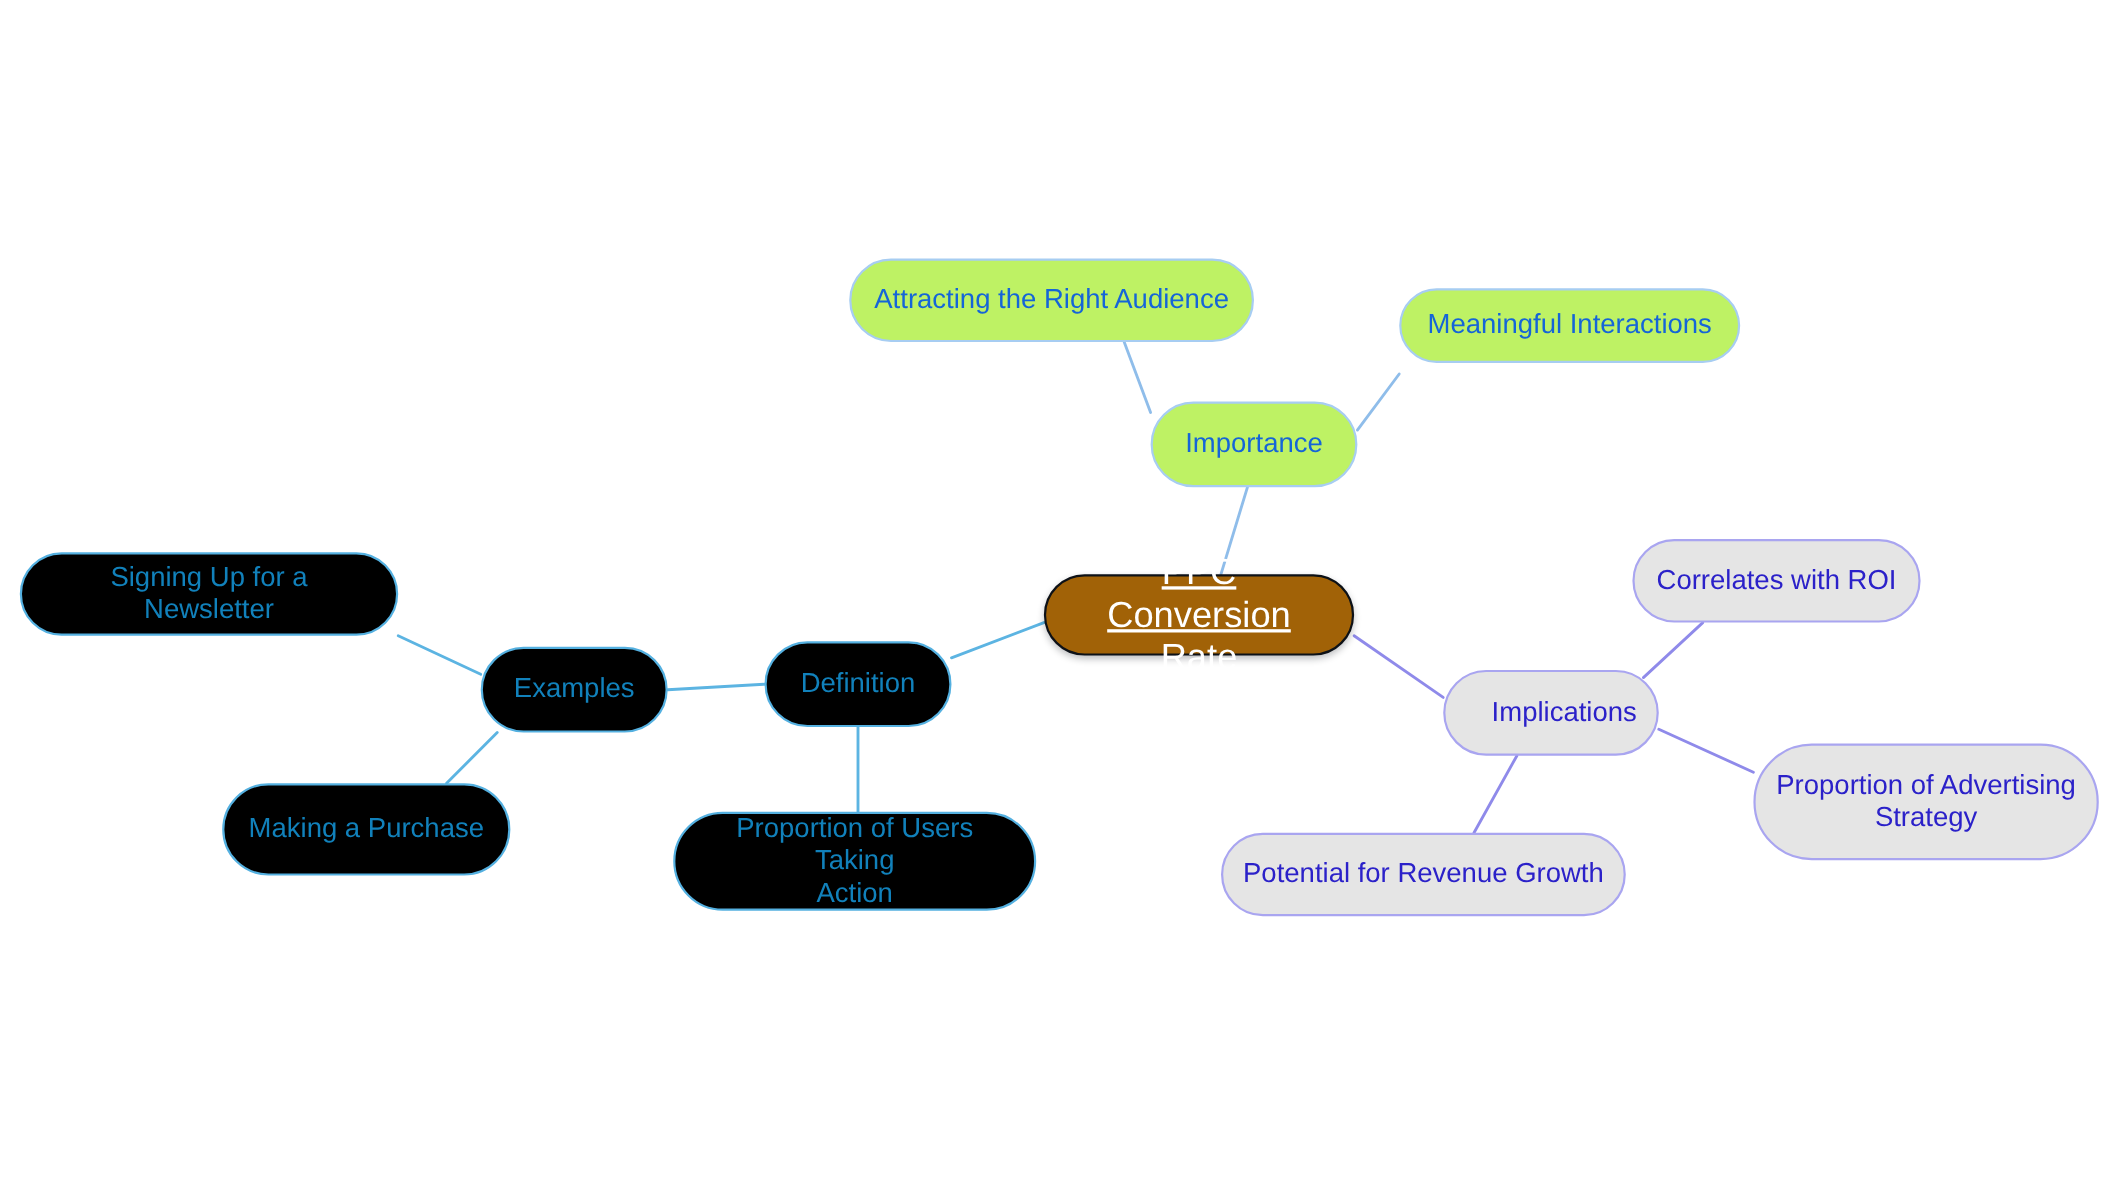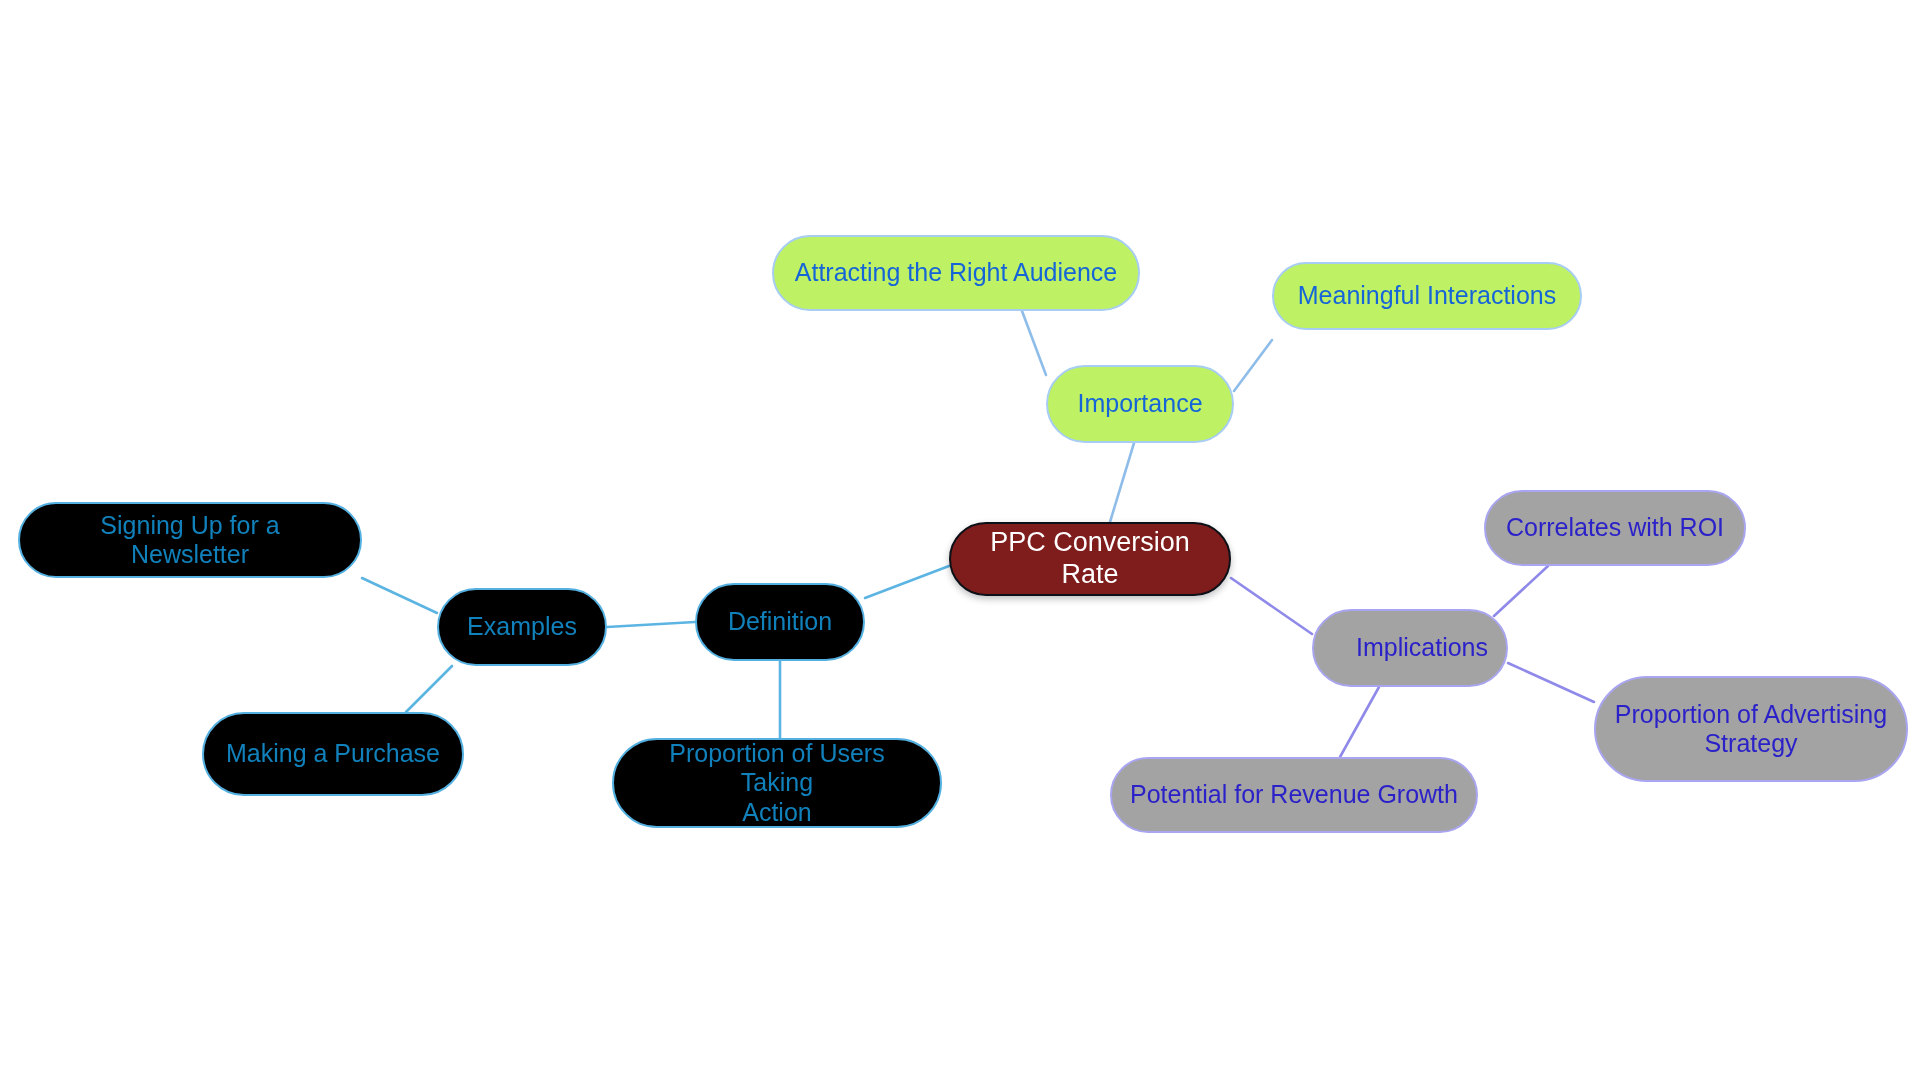--- a/index.html
+++ b/index.html
@@ -33,41 +33,42 @@
     justify-content: center;
     text-align: center;
     border-style: solid;
     border-width: 2px;
     border-radius: 999px;
     padding: 0 18px;
     line-height: 1.18;
     white-space: pre-line;
   }
   .node-root {
-    background: #7f1d1d;
+    background: #a16207;
     border-color: #0d1117;
     color: #ffffff;
-    font-size: 27px;
+    font-size: 33px;
     border-radius: 38px;
     box-shadow: 0 3px 7px rgba(20,24,34,0.28);
+    text-decoration: underline;
   }
   .node-importance {
     background: #bef264;
     border-color: #a7cdf2;
     color: #1565d8;
     font-size: 25px;
   }
   .node-definition {
     background: #000000;
     border-color: #54b0e0;
     color: #1181bb;
     font-size: 25px;
   }
   .node-implications {
-    background: #a3a3a3;
+    background: #e5e5e5;
     border-color: #a9a5f0;
     color: #2b21c9;
     font-size: 25px;
   }
   .node-root .node-label,
   .node .node-label {
     display: block;
     width: 100%;
   }
 </style>

